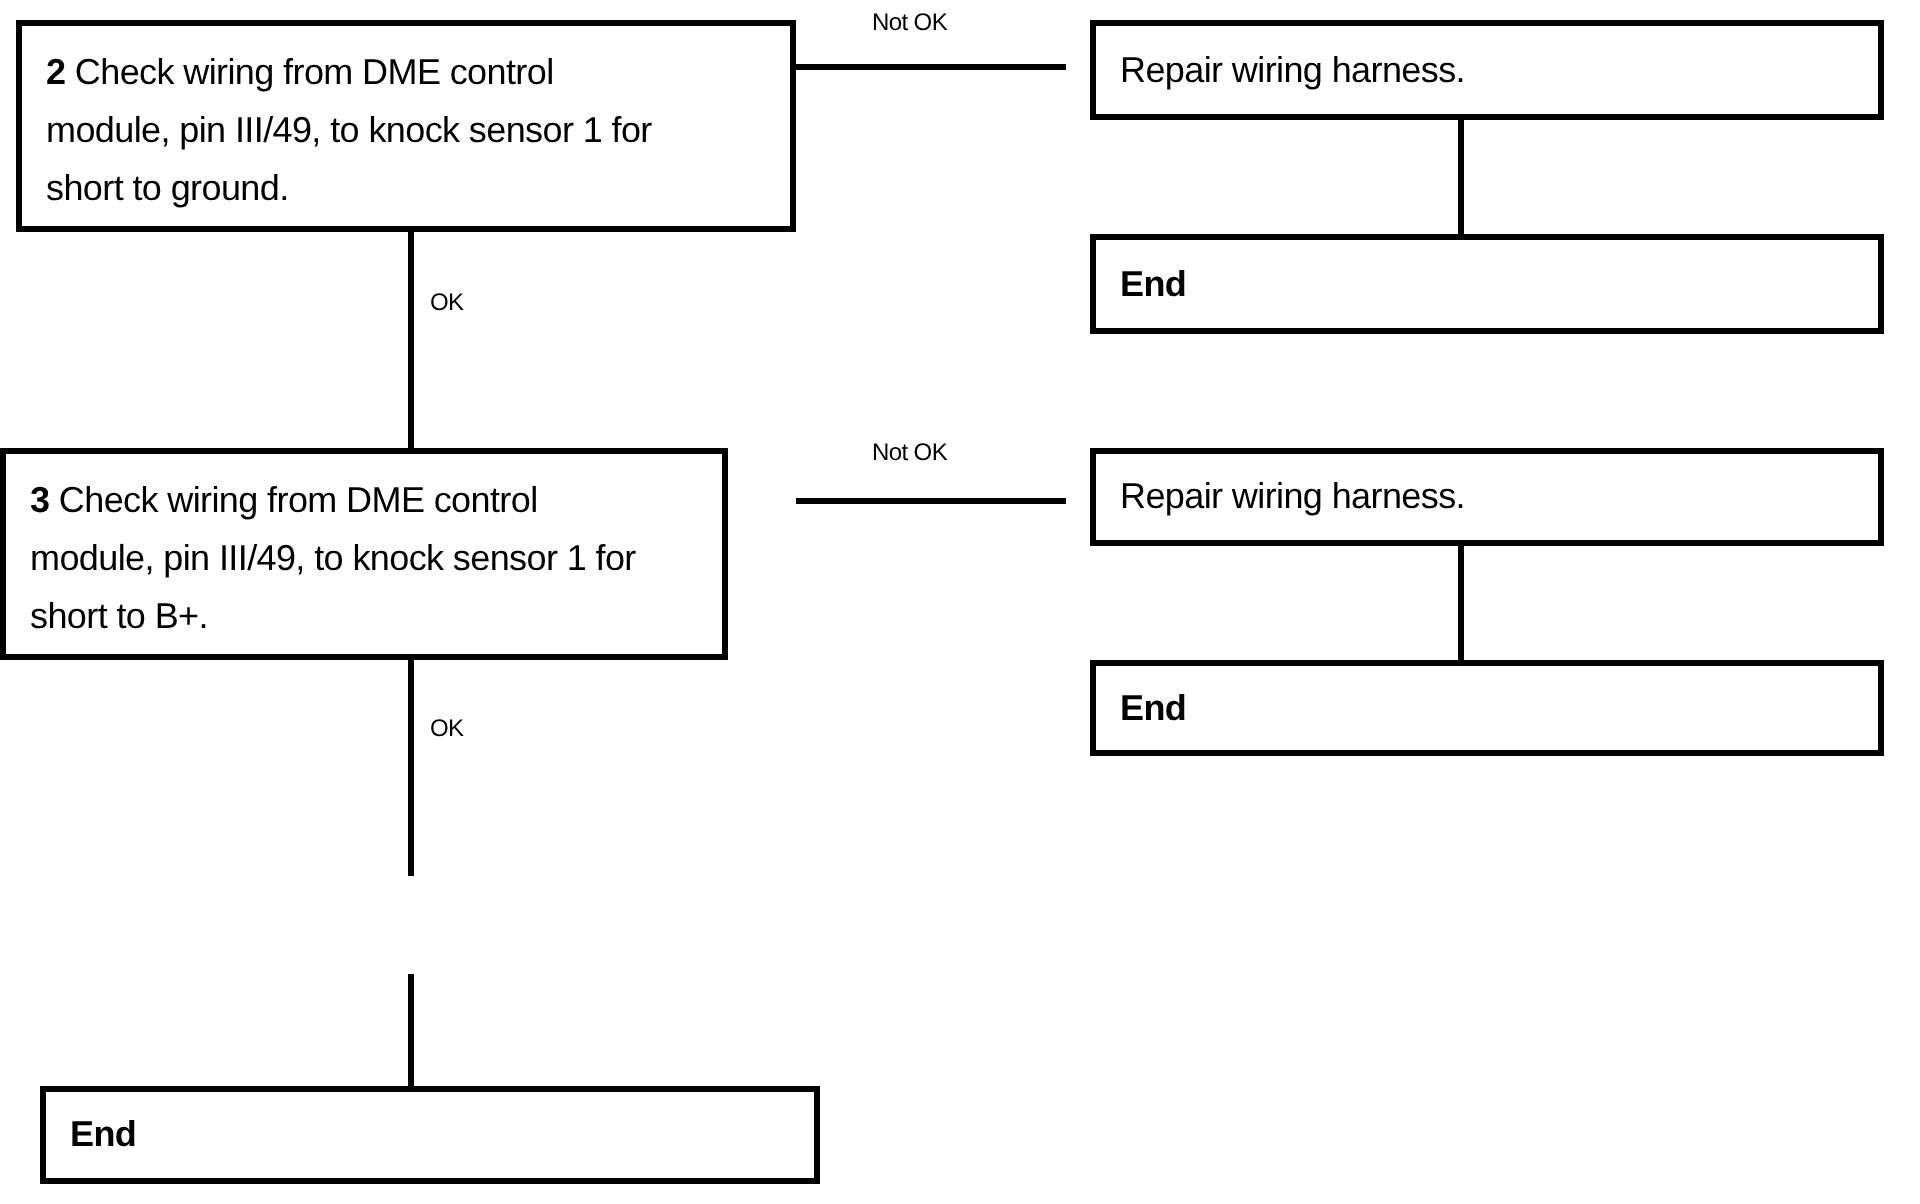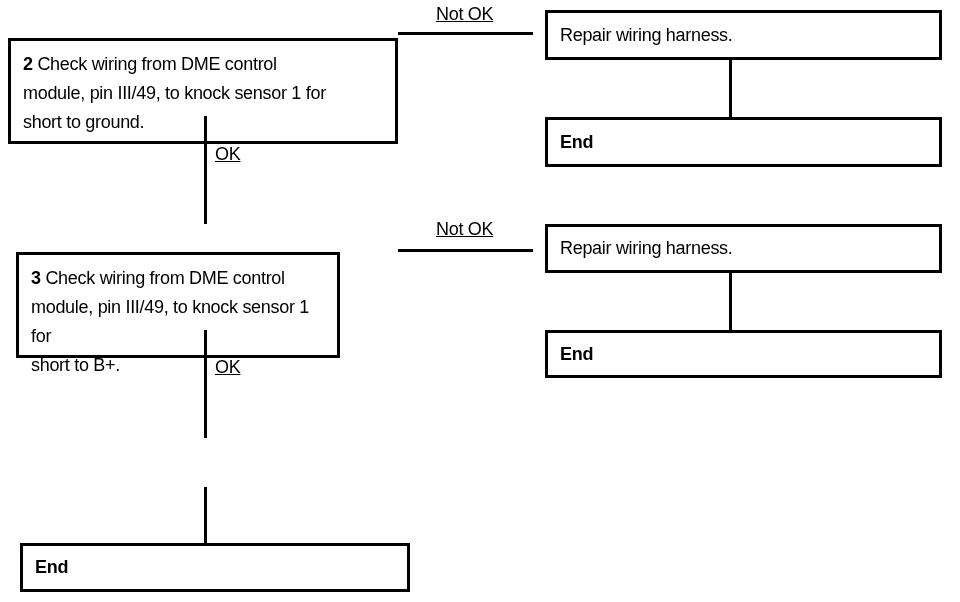--- a/index.html
+++ b/index.html
@@ -20,49 +20,47 @@
     position: absolute;
     box-sizing: border-box;
     border: 3px solid #000000;
     background: #ffffff;
     font-size: 18px;
     letter-spacing: -0.3px;
     line-height: 29px;
   }
   .node.multiline {
     padding: 9px 10px 0 12px;
-    margin-top: 28px;
   }
   .node.single {
     display: flex;
     align-items: center;
     padding-left: 12px;
     margin-left: 12px;
   }
   .step-number {
     font-weight: bold;
   }
   .end-text {
     font-weight: bold;
   }
   .connector {
     position: absolute;
     background: #000000;
   }
   .edge-label {
     position: absolute;
-    font-size: 18px;
+    font-size: 12px;
     letter-spacing: -0.3px;
     white-space: nowrap;
-    text-decoration: underline;
   }
 
   
   .box-step2   { left: 8px;   top: 10px;  width: 390px; height: 106px; }
-  .box-step3   { left: 16px;   top: 224px; width: 324px; height: 106px; }
+  .box-step3   { left: 0;   top: 224px; width: 364px; height: 106px; }
   .box-replace { left: 8px;   top: 438px; width: 390px; height: 49px; }
   .box-end3    { left: 8px;   top: 543px; width: 390px; height: 49px; }
 
   
   .box-repair1 { left: 533px; top: 10px;  width: 397px; height: 50px; }
   .box-end1    { left: 533px; top: 117px; width: 397px; height: 50px; }
   .box-repair2 { left: 533px; top: 224px; width: 397px; height: 49px; }
   .box-end2    { left: 533px; top: 330px; width: 397px; height: 48px; }
 
   

